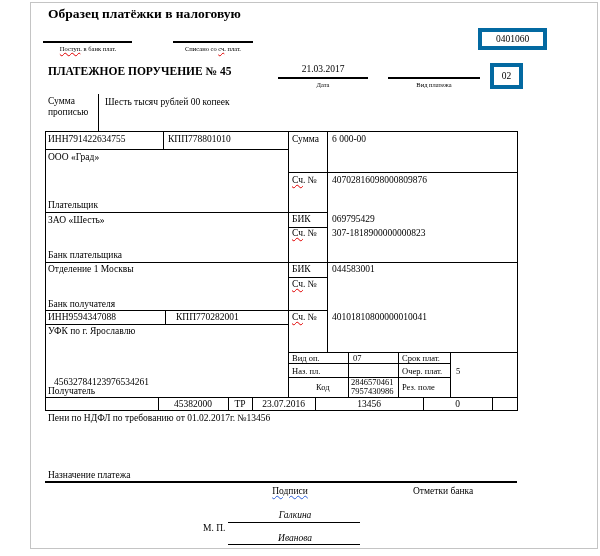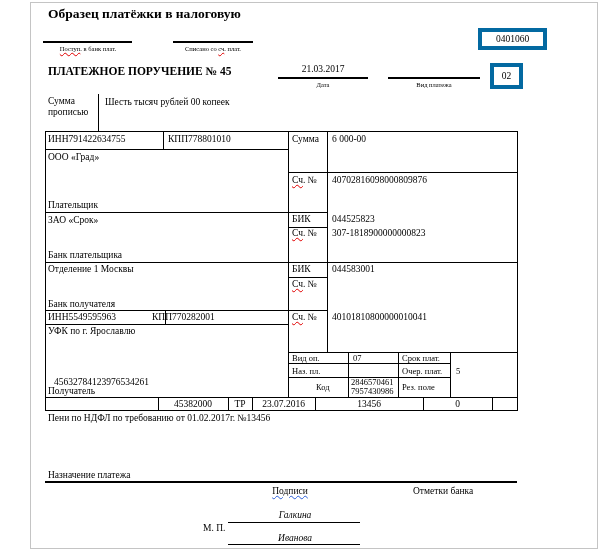--- a/index.html
+++ b/index.html
@@ -89,35 +89,35 @@
 <div class="t" style="left:168px;top:134px;"><span>КПП</span><span class="gap">778801010</span></div>
 <div class="t" style="left:292px;top:134px;">Сумма</div>
 <div class="t" style="left:332px;top:134px;">6 000-00</div>
 <div class="t" style="left:48px;top:152px;">ООО «Град»</div>
 
 <div class="t" style="left:292px;top:175px;"><span class="wavy-red">Сч</span><span>. №</span></div>
 <div class="t" style="left:332px;top:175px;">40702816098000809876</div>
 
 <div class="t" style="left:48px;top:200px;">Плательщик</div>
 
-<div class="t" style="left:48px;top:215px;">ЗАО «Срок»</div>
+<div class="t" style="left:48px;top:215px;">ЗАО «Шесть»</div>
 <div class="t" style="left:292px;top:214px;">БИК</div>
-<div class="t" style="left:332px;top:214px;">044525823</div>
+<div class="t" style="left:332px;top:214px;">069795429</div>
 <div class="t" style="left:292px;top:228px;"><span class="wavy-red">Сч</span><span>. №</span></div>
 <div class="t" style="left:332px;top:228px;">307-1818900000000823</div>
 <div class="t" style="left:48px;top:250px;">Банк плательщика</div>
 
 <div class="t" style="left:48px;top:264px;">Отделение 1 Москвы</div>
 <div class="t" style="left:292px;top:264px;">БИК</div>
 <div class="t" style="left:332px;top:264px;">044583001</div>
 <div class="t" style="left:292px;top:279px;"><span class="wavy-red">Сч</span><span>. №</span></div>
 <div class="t" style="left:48px;top:299px;">Банк получателя</div>
 
-<div class="t" style="left:48px;top:312px;"><span>ИНН</span><span class="gap">5549595963</span></div>
-<div class="t" style="left:152px;top:312px;"><span>КПП</span><span class="gap">770282001</span></div>
+<div class="t" style="left:48px;top:312px;"><span>ИНН</span><span class="gap">9594347088</span></div>
+<div class="t" style="left:176px;top:312px;"><span>КПП</span><span class="gap">770282001</span></div>
 <div class="t" style="left:292px;top:312px;"><span class="wavy-red">Сч</span><span>. №</span></div>
 <div class="t" style="left:332px;top:312px;">40101810800000010041</div>
 <div class="t" style="left:48px;top:326px;">УФК по г. Ярославлю</div>
 <div class="t" style="left:48px;top:386px;">Получатель</div>
 
 <div class="t g" style="left:292px;top:353px;">Вид оп.</div>
 <div class="t g" style="left:353px;top:353px;">07</div>
 <div class="t g" style="left:402px;top:353px;">Срок плат.</div>
 <div class="t g" style="left:292px;top:366px;">Наз. пл.</div>
 <div class="t g" style="left:402px;top:366px;">Очер. плат.</div>

